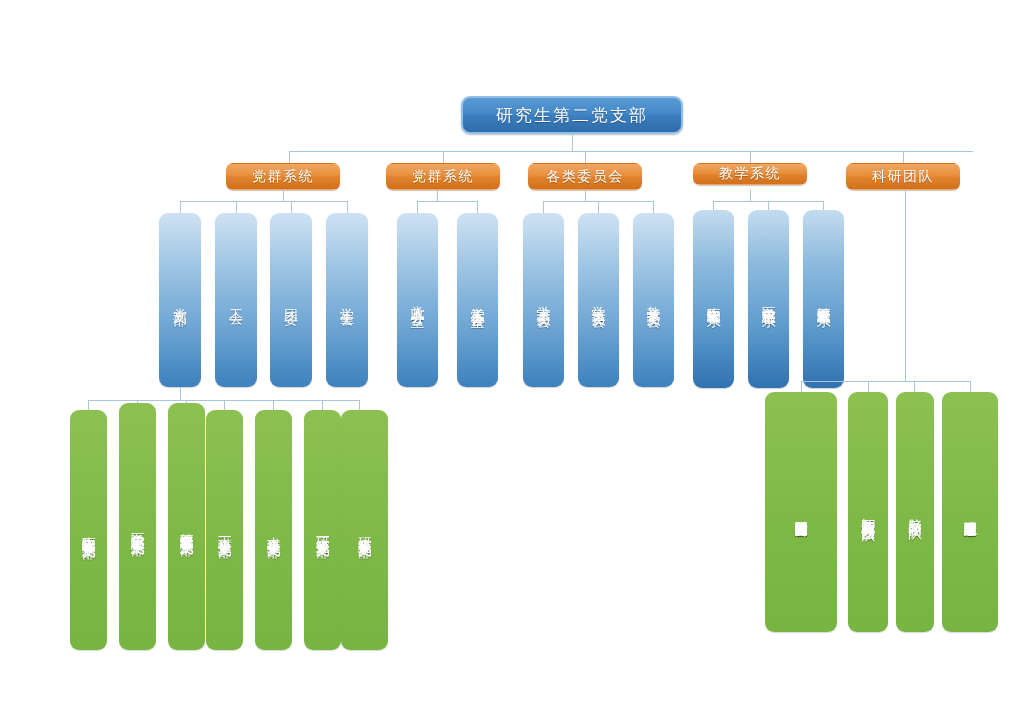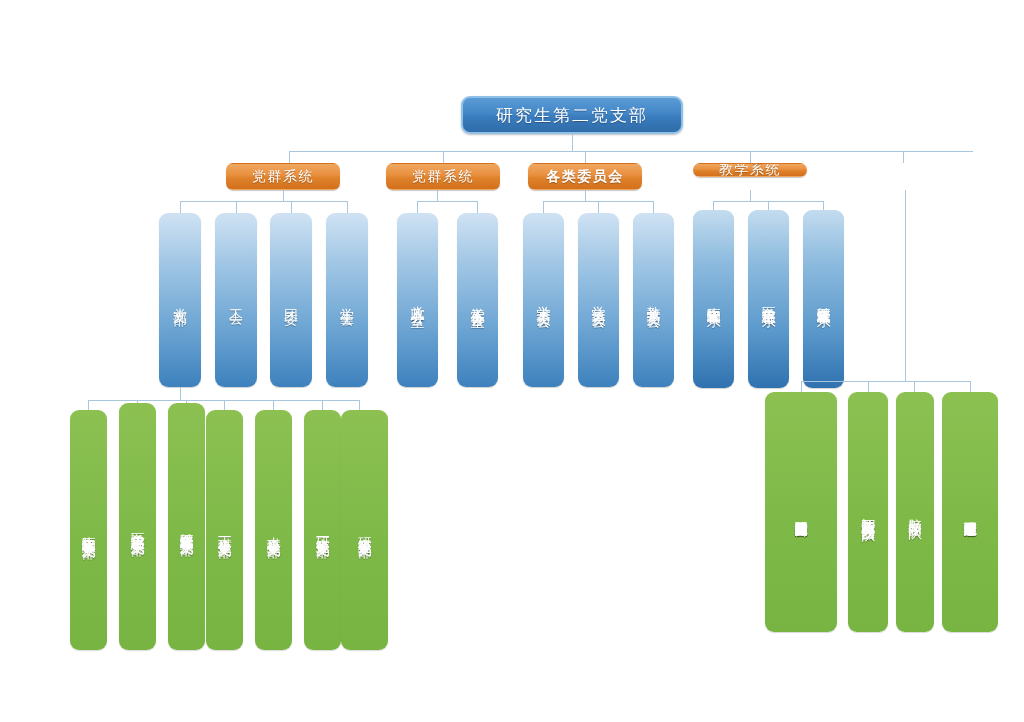--- a/index.html
+++ b/index.html
@@ -108,25 +108,28 @@
   <div class="conn v" style="left:585px; top:151px; height:12px;"></div>
   <div class="conn v" style="left:750px; top:151px; height:12px;"></div>
   <div class="conn v" style="left:903px; top:151px; height:12px;"></div>
 
   <div class="node orange" style="left:226px; top:163px; width:114px; height:27px;">
     <span>党群系统</span>
   </div>
   <div class="node orange" style="left:386px; top:163px; width:114px; height:27px;">
     <span>党群系统</span>
   </div>
-  <div class="node orange" style="left:528px; top:163px; width:114px; height:27px;font-weight:bold;">
+  <div class="node orange" style="left:528px; top:163px; width:114px; height:27px;">
     <span>各类委员会</span>
   </div>
-  <div class="node orange" style="left:693px; top:163px; width:114px; height:14px;">
+  <div class="node orange" style="left:693px; top:163px; width:114px; height:22px;">
     <span>教学系统</span>
+  </div>
+  <div class="node orange" style="left:846px; top:163px; width:114px; height:27px;">
+    <span>科研团队</span>
   </div>
 
   <div class="conn v" style="left:283px; top:190px; height:11px;"></div>
   <div class="conn h" style="left:180px; top:201px; width:167px;"></div>
   <div class="conn v" style="left:180px; top:201px; height:12px;"></div>
   <div class="conn v" style="left:236px; top:201px; height:12px;"></div>
   <div class="conn v" style="left:291px; top:201px; height:12px;"></div>
   <div class="conn v" style="left:347px; top:201px; height:12px;"></div>
 
   <div class="node vblue" style="left:159px; top:213px; width:42px; height:174px;">

